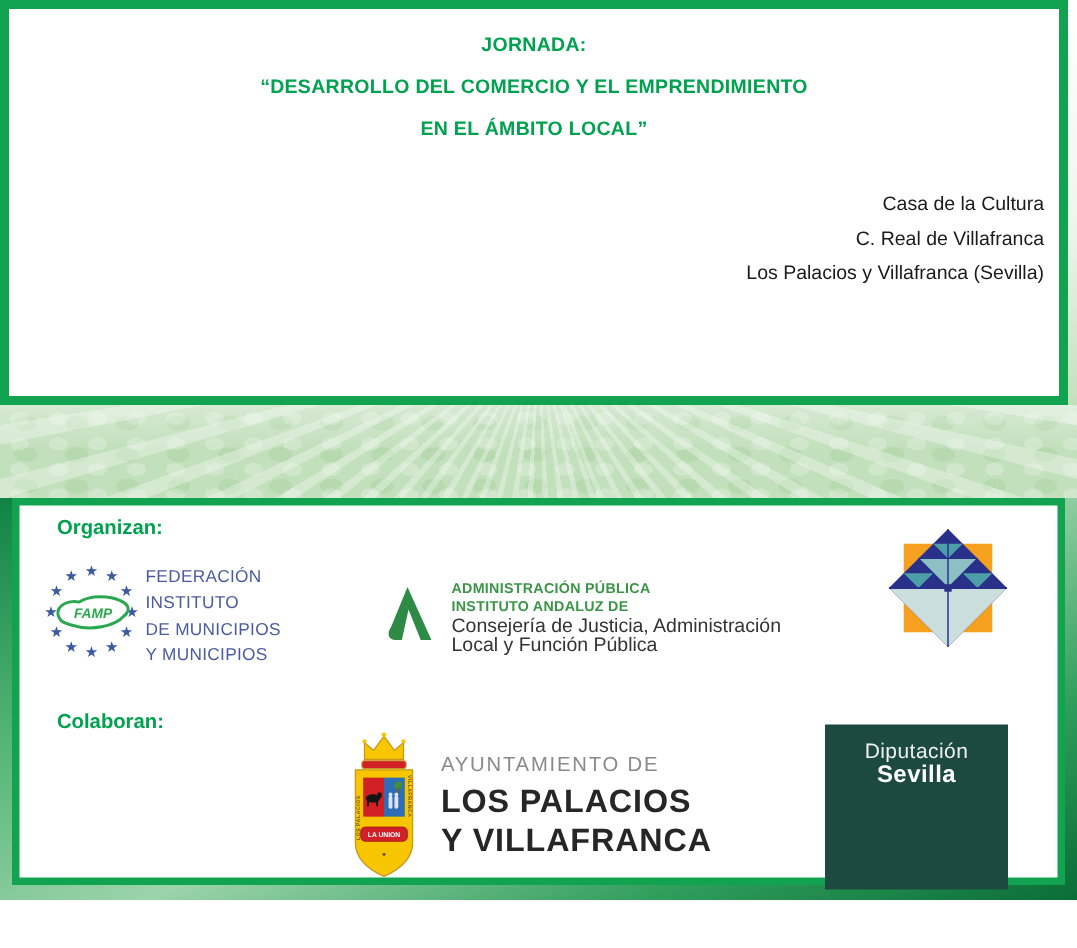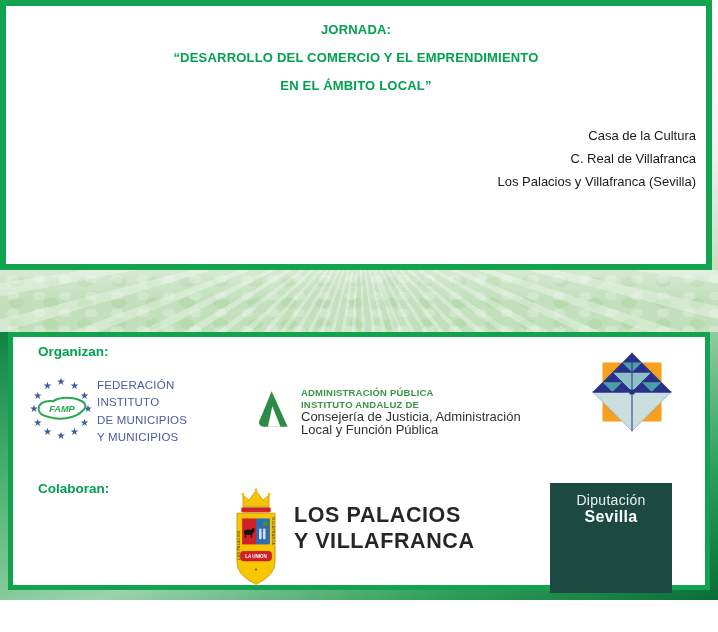--- a/index.html
+++ b/index.html
@@ -30,21 +30,21 @@
     background-size:auto, auto, 26px 17px, 34px 21px; }
 
   
   .bottom-wrap { position:absolute; top:332px; left:0; width:718px; height:268px;
     background:linear-gradient(155deg,#0f8344 0%,#56b678 28%,#9cd4ab 52%,#2f9e5b 78%,#0a6d36 100%); }
   .bottom-box { position:absolute; left:8px; right:8px; top:0; bottom:10px;
     background:#fff; border:5px solid #12A351; }
 
   .section-label { position:absolute; color:#00A24F; font-weight:bold; font-size:13.5px; }
   .label-organizan { left:25px; top:7px; }
-  .label-colaboran { left:25px; top:136px;margin-top:8px; }
+  .label-colaboran { left:25px; top:136px; }
 
   
   .famp-stars { position:absolute; left:18px; top:42px; width:60px; height:60px; }
   .famp-star { position:absolute; left:50%; top:50%; width:10px; height:12px; margin:-6px 0 0 -5px;
                color:#3B5AA0; font-size:10px; line-height:12px; text-align:center; }
   .famp-map { position:absolute; left:22px; top:56px; width:54px; height:30px; }
   .famp-text { position:absolute; left:84px; top:40px; color:#4A5C9E;
                font-size:11.5px; line-height:17.4px; letter-spacing:0.2px; }
 
   
@@ -174,20 +174,21 @@
           <circle cx="39.5" cy="49" r="1.5" fill="#D9E2EE"></circle>
           <rect x="33.5" y="50" width="3" height="10" rx="1.4" fill="#D9E2EE"></rect>
           <rect x="38" y="50" width="3" height="10" rx="1.4" fill="#D9E2EE"></rect>
           <rect x="12" y="74" width="36" height="11" rx="3.5" fill="#D22027" stroke="#A01520" stroke-width="0.6"></rect>
           <text x="30" y="82" text-anchor="middle" font-size="5.2" font-weight="bold" fill="#ffffff">LA UNION</text>
           <text transform="translate(11.5 84) rotate(-90)" font-size="4" font-weight="bold" fill="#6b5500" letter-spacing="0.4">LOS PALACIOS</text>
           <text transform="translate(48.5 34) rotate(90)" font-size="4" font-weight="bold" fill="#6b5500" letter-spacing="0.4">VILLAFRANCA</text>
           <circle cx="30" cy="95" r="1.2" fill="#6b5500"></circle>
         </svg>
         <div class="ayto-text">
+          <div class="ayto-line1">AYUNTAMIENTO DE</div>
           <div class="ayto-big">LOS PALACIOS</div>
           <div class="ayto-big">Y VILLAFRANCA</div>
         </div>
       </div>
 
       <div class="dipu">
         <div class="dipu-sub">Diputación</div>
         <div class="dipu-sevilla">Sevilla</div>
       </div>
 

